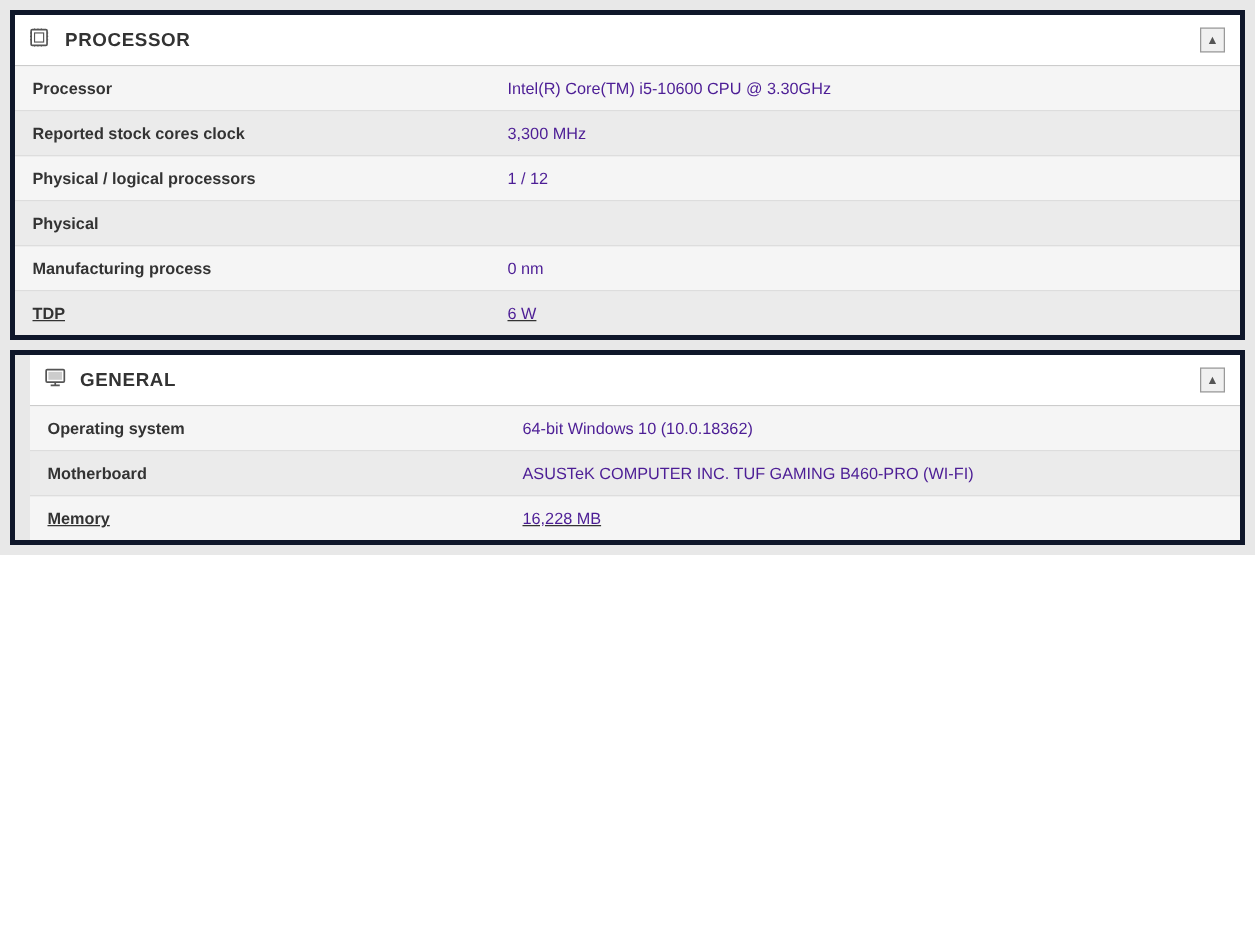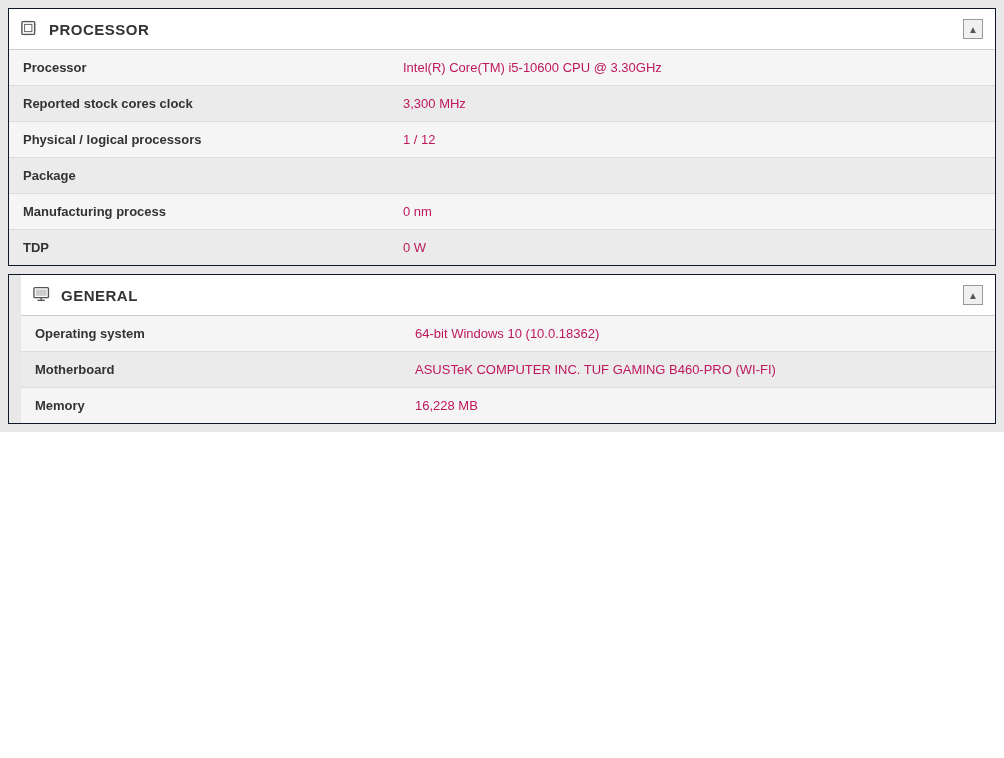--- a/index.html
+++ b/index.html
@@ -11,21 +11,21 @@
     body {
       font-family: Arial, sans-serif;
       font-size: 13px;
       background: #fff;
       color: #333;
       width: 1004px;
       min-height: 758px;
     }
 
     .section {
-      border: 1px solid #0f172a;
+      border: 4px solid #0f172a;
       margin-bottom: 0;
     }
 
     .section-header {
       display: flex;
       align-items: center;
       justify-content: space-between;
       background: #fff;
       padding: 10px 12px;
       border-bottom: 1px solid #ccc;
@@ -58,20 +58,21 @@
       width: 100%;
       border-collapse: collapse;
     }
 
     .info-table tr {
       border-bottom: 1px solid #ddd;
     }
 
     .info-table tr:last-child {
       border-bottom: none;
+      text-decoration: underline;
     }
 
     .info-table tr:nth-child(odd) {
       background: #f5f5f5;
     }
 
     .info-table tr:nth-child(even) {
       background: #ebebeb;
     }
 
@@ -80,21 +81,21 @@
       vertical-align: middle;
     }
 
     .info-table td:first-child {
       font-weight: bold;
       width: 380px;
       color: #333;
     }
 
     .info-table td:last-child {
-      color: #be185d;
+      color: #4c1d95;
     }
 
     .processor-icon svg,
     .general-icon svg {
       width: 20px;
       height: 16px;
     }
 
     .section + .section {
       margin-top: 8px;
@@ -149,30 +150,30 @@
     </tr>
           <tr>
       <td>Reported stock cores clock</td>
       <td>3,300 MHz</td>
     </tr>
           <tr>
       <td>Physical / logical processors</td>
       <td>1 / 12</td>
     </tr>
           <tr>
-      <td>Package</td>
+      <td>Physical</td>
       <td></td>
     </tr>
           <tr>
       <td>Manufacturing process</td>
       <td>0 nm</td>
     </tr>
           <tr>
       <td>TDP</td>
-      <td>0 W</td>
+      <td>6 W</td>
     </tr>
         </tbody>
     </table>
   </div>
 
   <div class="section" style="margin-top:8px;">
     <div class="section-header">
       <div class="section-title">
         <span class="general-icon">
           <svg viewBox="0 0 22 16" fill="none" xmlns="http://www.w3.org/2000/svg">

